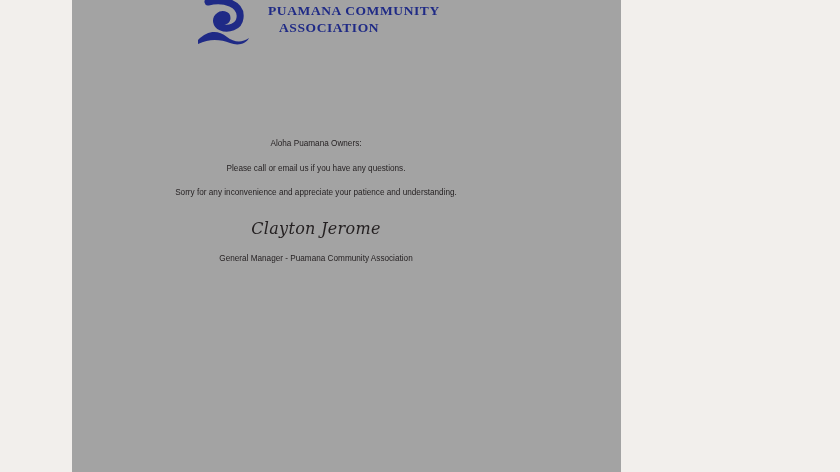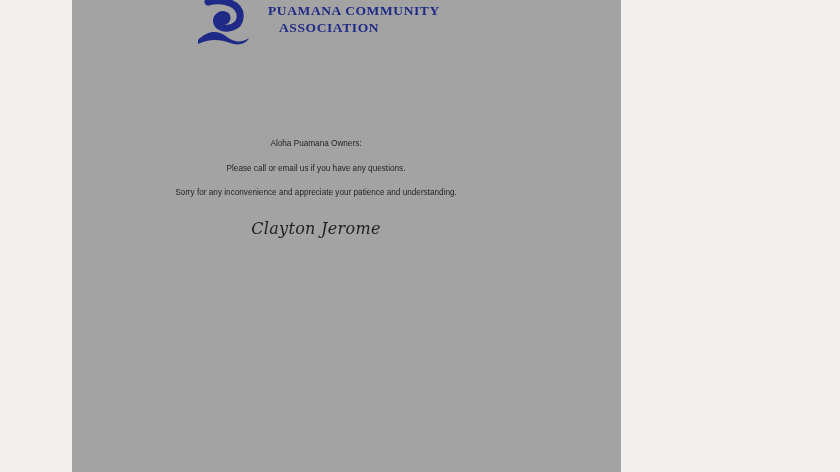--- a/index.html
+++ b/index.html
@@ -90,15 +90,16 @@
       <span>PUAMANA COMMUNITY</span>
       <span class="line2">ASSOCIATION</span>
     </div>
   </div>
 
   <div class="body-block">
     <p class="para-block">Aloha Puamana Owners:</p>
     <p class="para-block">Please call or email us if you have any questions.</p>
     <p class="para-block">Sorry for any inconvenience and appreciate your patience and understanding.</p>
     <div class="signature">Clayton Jerome</div>
+    <p class="closing">General Manager - Puamana Community Association</p>
   </div>
 
 </div>
 
 </body></html>

